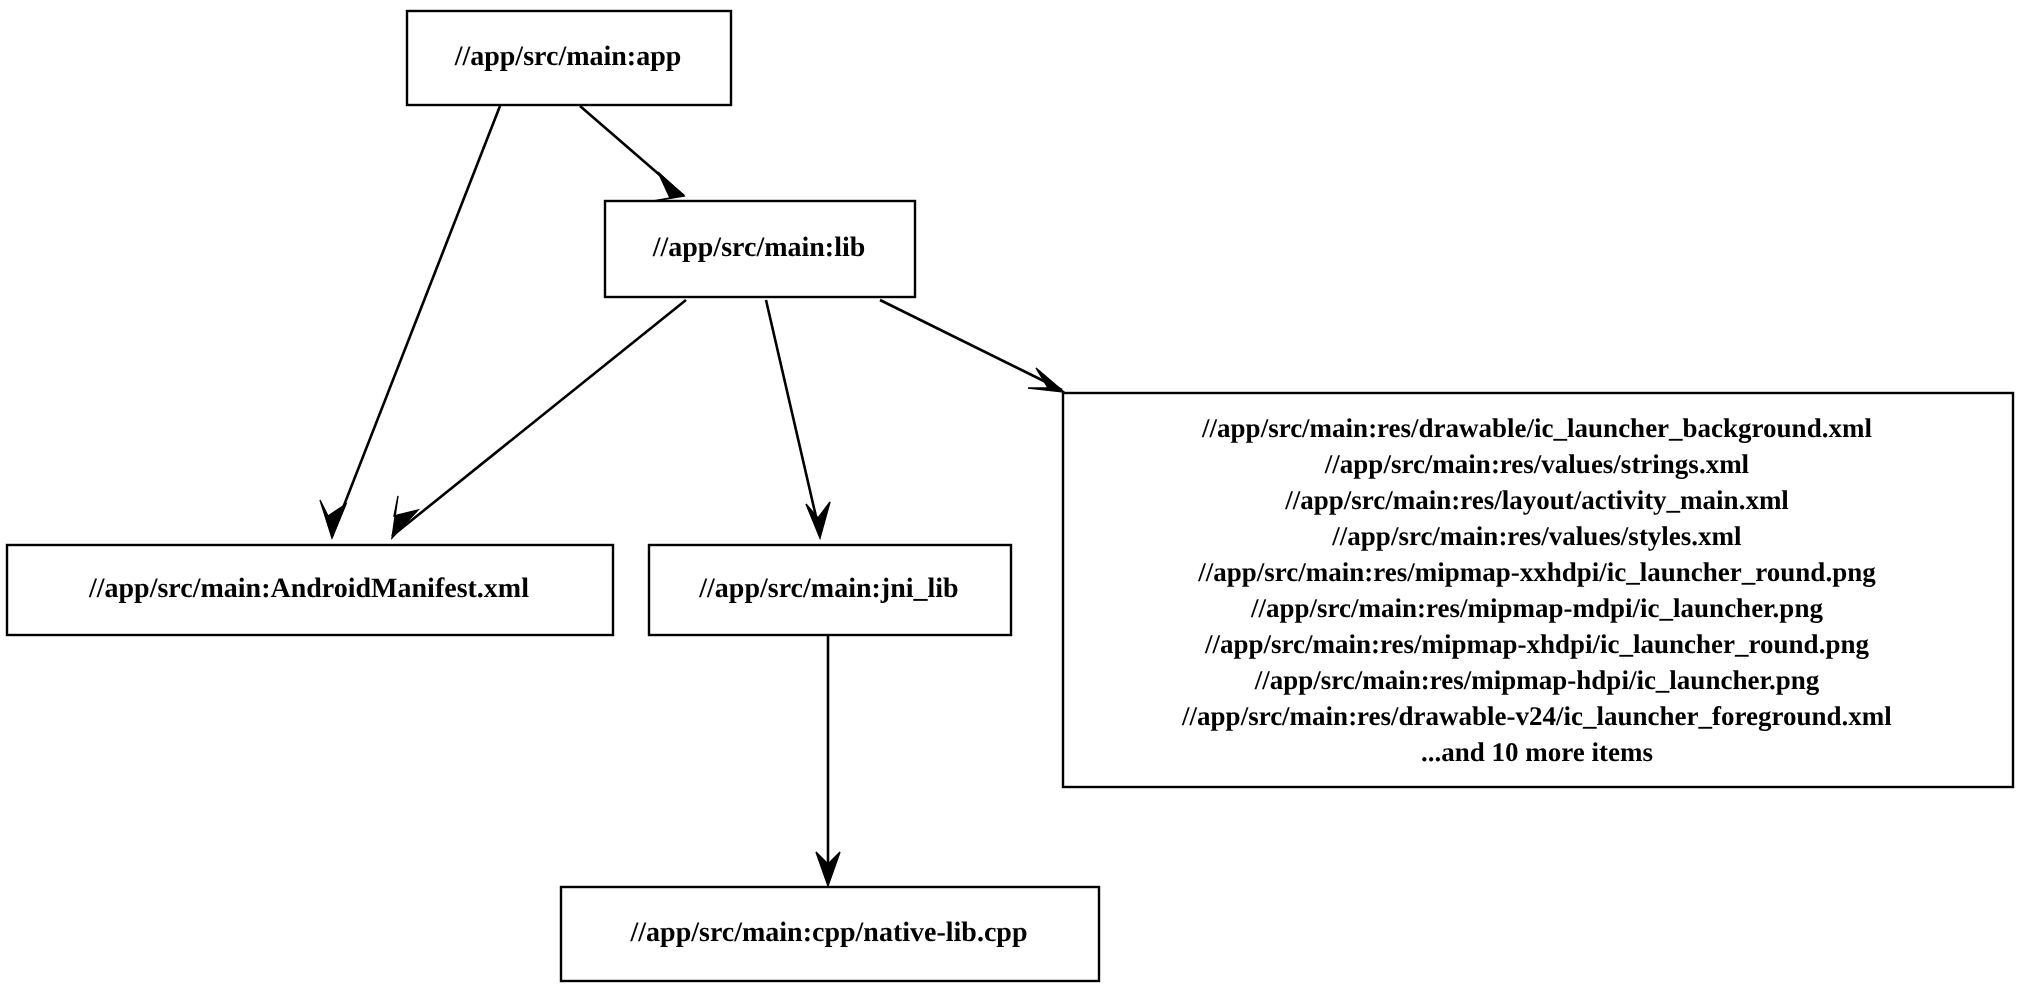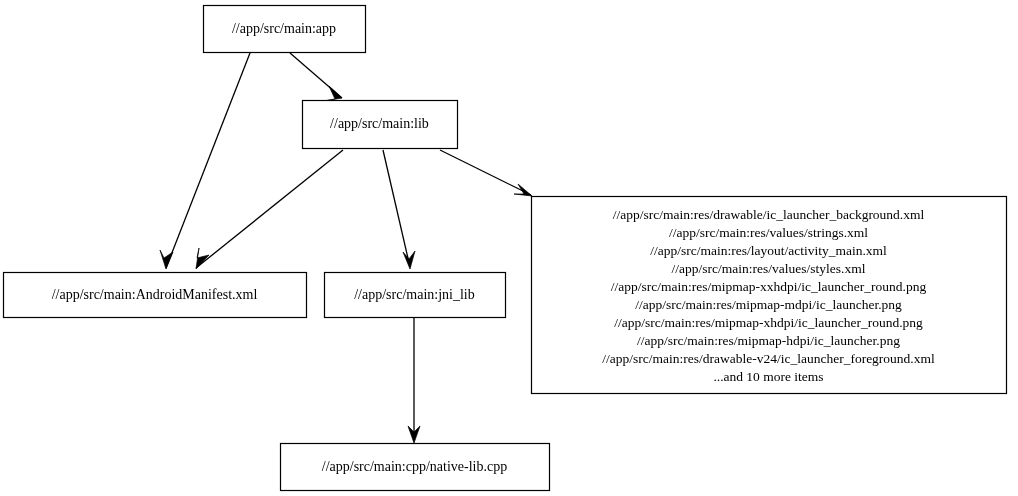--- a/index.html
+++ b/index.html
@@ -12,20 +12,21 @@
     width: 1018px;
     height: 496px;
     overflow: hidden;
     font-family: "Liberation Serif", "DejaVu Serif", serif;
     color: #000000;
   }
   #graph-canvas {
     position: relative;
     width: 1018px;
     height: 496px;
+    font-weight: bold;
   }
   svg#graph-svg {
     position: absolute;
     top: 0;
     left: 0;
     width: 1018px;
     height: 496px;
     display: block;
   }
   .node-box {

